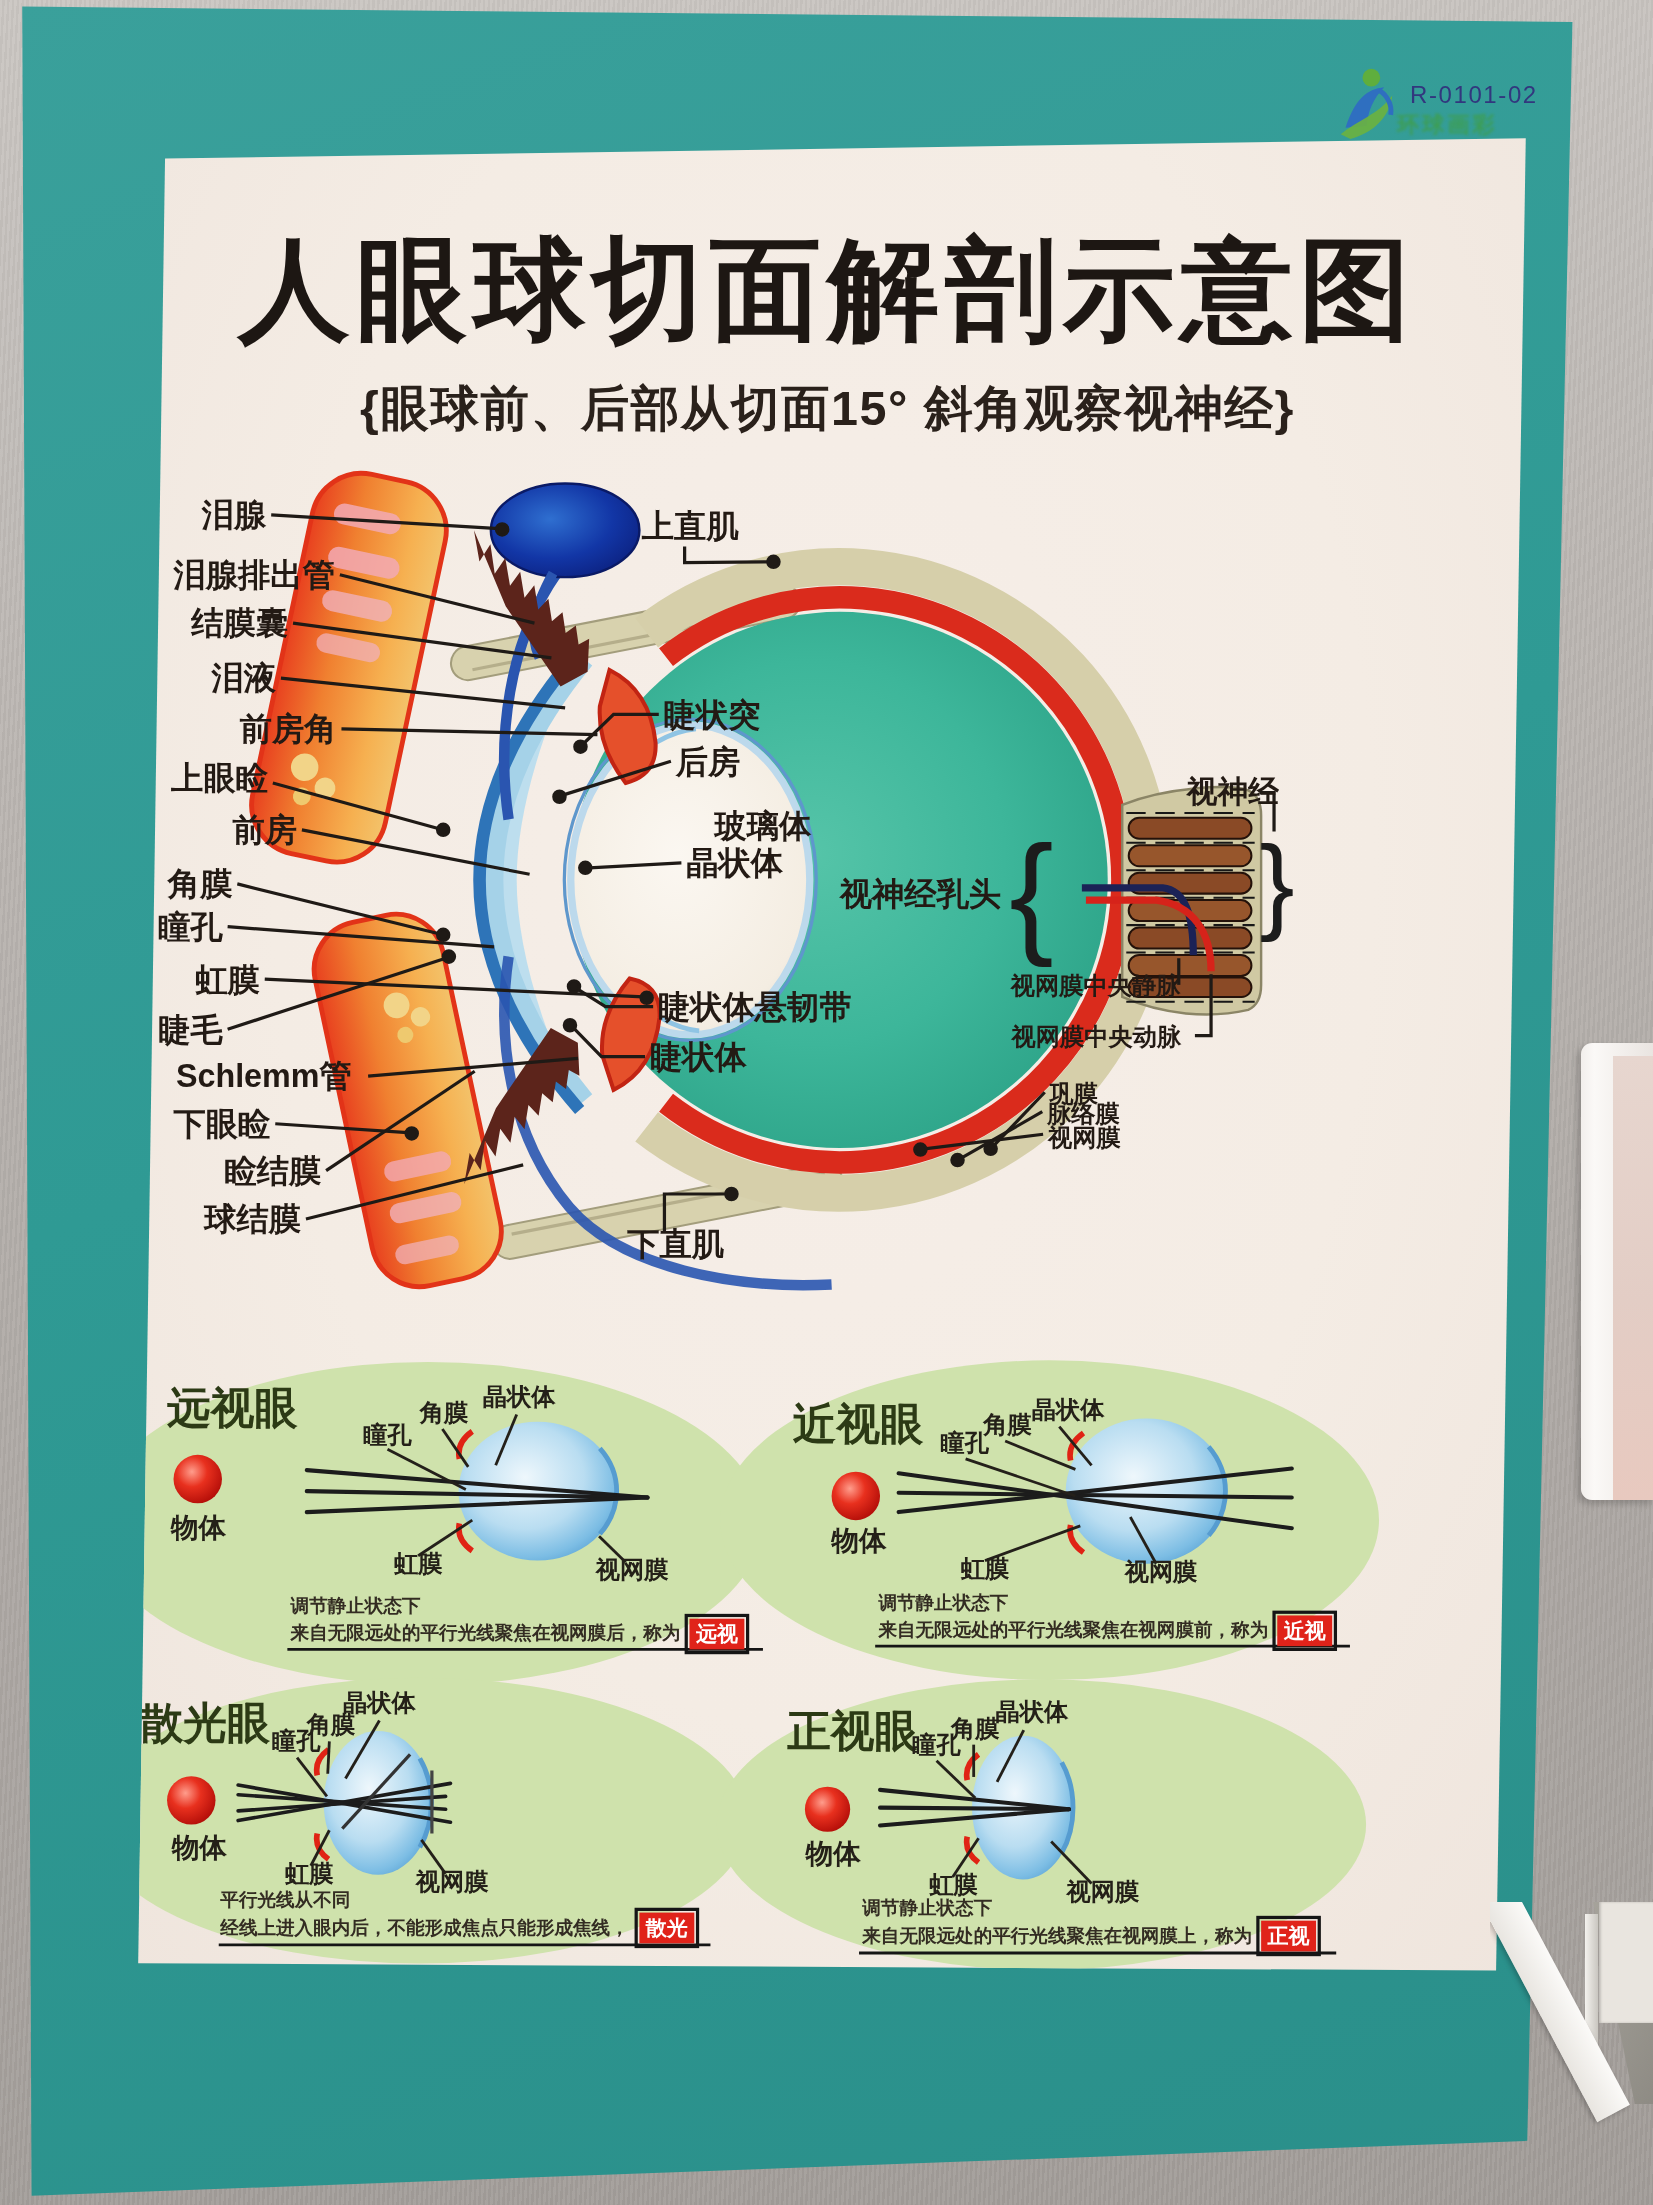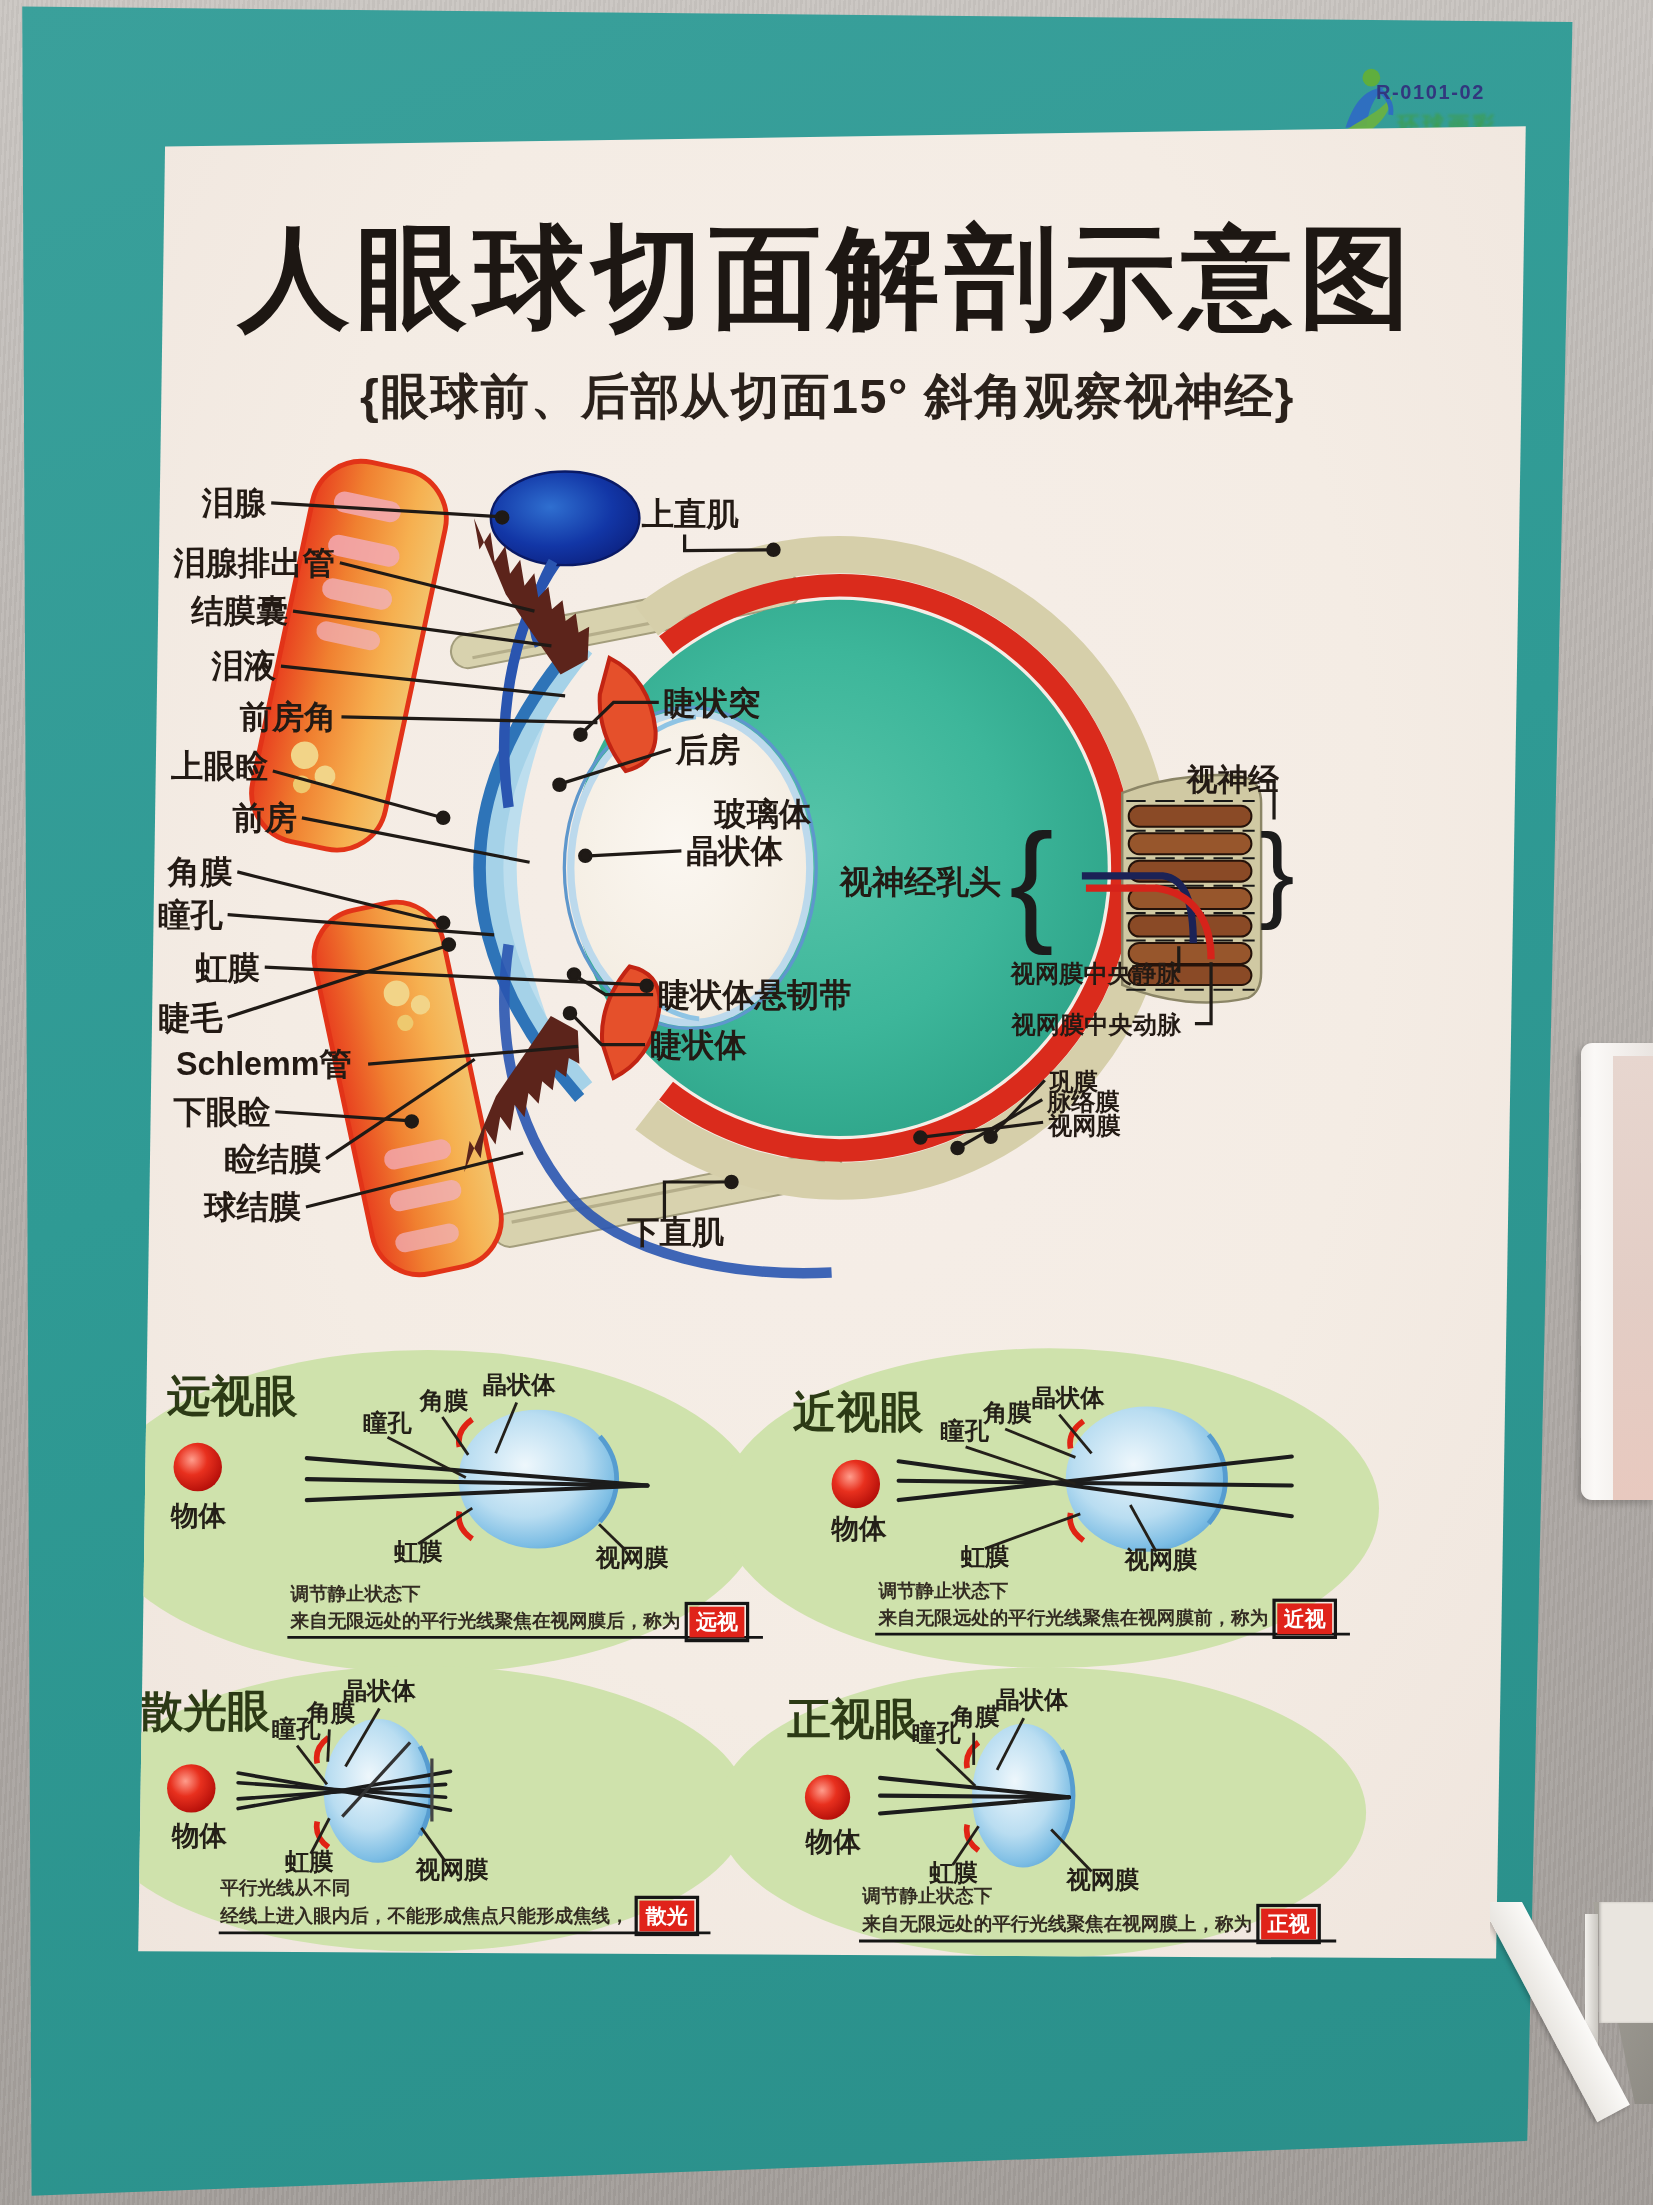--- a/index.html
+++ b/index.html
@@ -5,28 +5,28 @@
   html,body{margin:0;padding:0;}
   .scene{position:relative;width:1654px;height:2205px;overflow:hidden;
     background:linear-gradient(175deg,#cbc7c3 0%,#bcb7b3 30%,#b0aba7 60%,#a29d99 100%);
     font-family:"Liberation Sans","DejaVu Sans",sans-serif;}
   .wall-texture{position:absolute;inset:0;
     background:repeating-linear-gradient(93deg,rgba(255,255,255,.04) 0 2.4px,rgba(0,0,0,.03) 2.4px 4.8px);}
   .board{position:absolute;left:16px;top:0px;width:1558px;height:2198px;
     background:linear-gradient(160deg,#3aa09b 0%,#2f9a94 45%,#2a8f8a 100%);
     clip-path:polygon(0.4% 0.3%, 99.9% 1.0%, 97.0% 97.4%, 1.0% 99.9%);
     box-shadow:0 6.5px 16px rgba(0,0,0,.25);}
-  .poster{position:absolute;left:117px;top:117px;width:1413px;height:1849px;
+  .poster{position:absolute;left:117px;top:129px;width:1413px;height:1849px;
     background:radial-gradient(ellipse at 50% 40%,#f6eee8 0%,#f4ece4 55%,#efe5dd 100%);
     clip-path:polygon(3.4% 1.6%, 99.7% 0.5%, 97.6% 99.6%, 1.5% 99.2%);
     }
   .poster svg{position:absolute;left:0;top:0;width:100%;height:100%;}
   svg text{font-family:"Liberation Sans","DejaVu Sans",sans-serif;}
   .logo{position:absolute;left:1331px;top:63px;width:226px;height:81px;}
-  .logo-code{position:absolute;left:45px;top:18px;font-size:20px;font-weight:700;color:#32377e;letter-spacing:1.6px;}
+  .logo-code{position:absolute;left:79px;top:18px;font-size:24px;font-weight:400;color:#32377e;letter-spacing:1.6px;}
   .logo-sub{position:absolute;left:66px;top:47px;font-size:22px;font-weight:700;color:#3f9e45;filter:blur(1.8px);letter-spacing:3.2px;opacity:.8;}
   .holder{position:absolute;left:1581px;top:1043px;width:73px;height:457px;
     background:linear-gradient(90deg,#f2efec 0%,#fbf9f7 18%,#e9e4e0 100%);
     border-radius:11.3px 0 0 11.3px;box-shadow:-3.2px 3.2px 6.5px rgba(0,0,0,.18);}
   .holder-paper{position:absolute;left:32px;top:13px;right:0;bottom:0;
     background:linear-gradient(180deg,#e7d6cf 0%,#e3cdc5 55%,#e8c9bf 100%);
     filter:blur(0.4px);}
   .corner-group{position:absolute;left:1490px;top:1902px;width:164px;height:304px;overflow:hidden;}
   .corner-metal{position:absolute;left:77px;top:0;width:87px;height:202px;background:linear-gradient(120deg,#a9a69e,#8e8b84);
     clip-path:polygon(30% 0,100% 0,100% 100%,78% 100%);}

